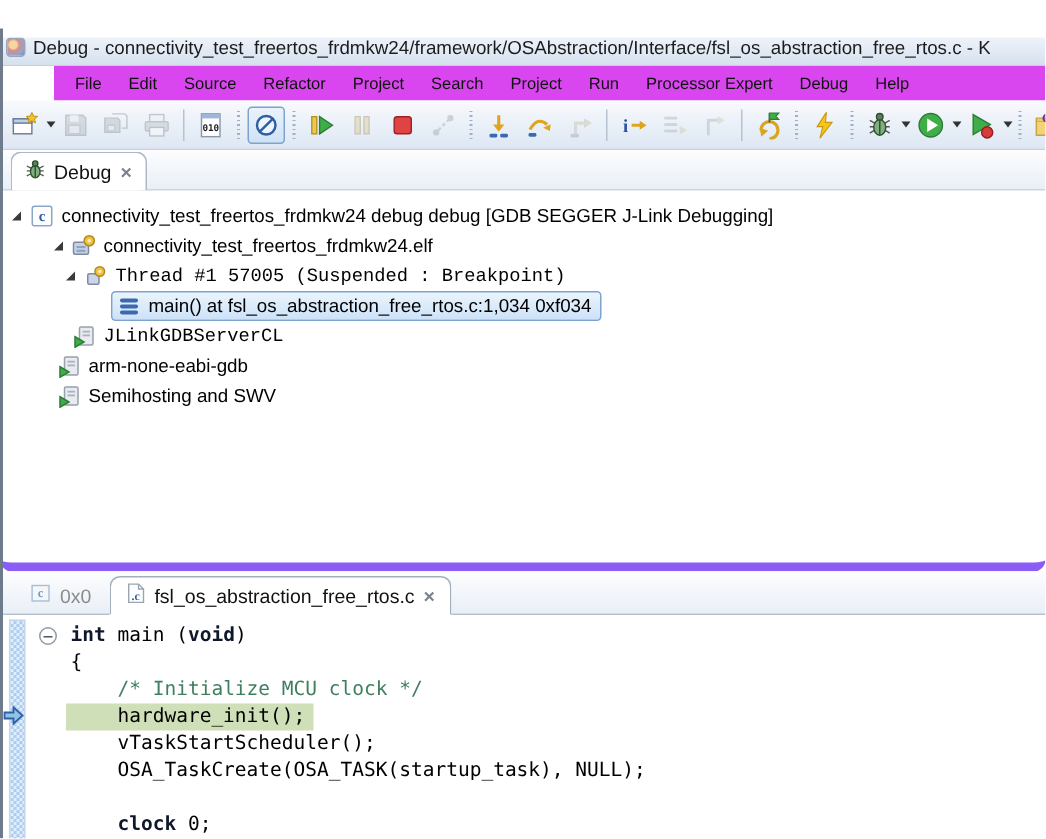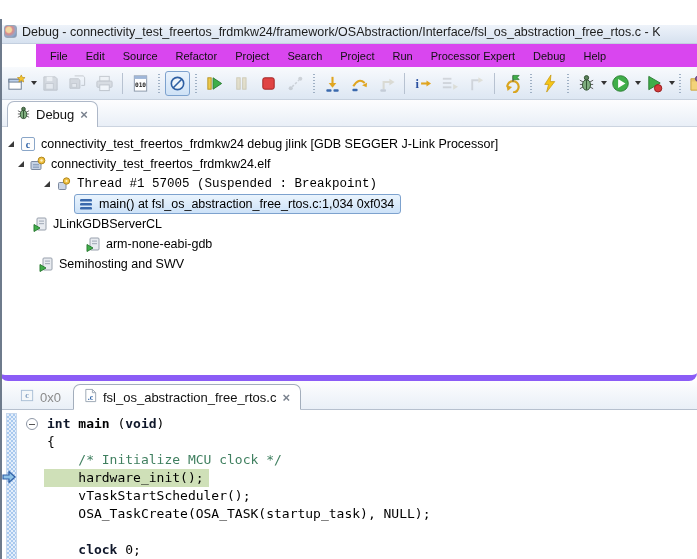--- a/index.html
+++ b/index.html
@@ -87,21 +87,21 @@
   .fold-col { width:24px; position:relative; flex:0 0 auto; }
   .fold-minus { position:absolute; left:6px; top:8px; width:12px; height:12px;
     border:1px solid #9099a8; border-radius:50%; background:#fff;
     display:flex; align-items:center; justify-content:center; }
   .fold-minus i { display:block; width:6px; height:1px; background:#555; }
   .code-lines { flex:1; padding-top:5px; color:#000; }
   .cl { height:18px; line-height:18px; white-space:pre; }
   .cl-inner { display:inline-block; padding:0 5px 0 3px; height:18px; }
   .kw { color:#0f172a; font-weight:bold; }
   .cm { color:#3f7f5f; }
-  .fn { font-weight:bold;margin-top:48px; }
+  .fn { font-weight:normal;margin-top:48px; }
 </style>
 </head>
 <body>
 
 <div class="window">
   <div class="win-edge"></div>
 
   <div class="titlebar">
     <span class="app-icon"></span>
     <span class="title-text">Debug - connectivity_test_freertos_frdmkw24/framework/OSAbstraction/Interface/fsl_os_abstraction_free_rtos.c - K</span>
@@ -404,24 +404,24 @@
     <div class="view-body" id="tree">
         <div class="tree-row" style="padding-left: 8px;">
           <span class="expander"></span>
           <span class="row-box">
             <span class="i t-icon">
               <svg viewBox="0 0 16 16">
                 <rect x="1.5" y="1.5" width="13" height="13" rx="1.5" fill="#fdfdfd" stroke="#8aa6c8"></rect>
                 <text x="8" y="11.5" font-size="10" text-anchor="middle" fill="#2a5fa5" font-family="Liberation Serif,serif" font-weight="bold">c</text>
               </svg>
             </span>
-            <span>connectivity_test_freertos_frdmkw24 debug jlink [GDB SEGGER J-Link Processor]</span>
-          </span>
-        </div>
-        <div class="tree-row" style="padding-left: 18px; text-align: right;">
+            <span>connectivity_test_freertos_frdmkw24 debug debug [GDB SEGGER J-Link Debugging]</span>
+          </span>
+        </div>
+        <div class="tree-row" style="padding-left: 36px; text-align: right;">
           <span class="expander"></span>
           <span class="row-box">
             <span class="i t-icon">
               <svg viewBox="0 0 16 16">
                 <rect x="1" y="5.5" width="10" height="8" rx="1" fill="#c6d2e4" stroke="#7d8aa0"></rect>
                 <rect x="3" y="8" width="6" height="1.4" fill="#8fa3c0"></rect>
                 <rect x="3" y="10.5" width="6" height="1.4" fill="#8fa3c0"></rect>
                 <circle cx="11.5" cy="4.5" r="3.4" fill="#f0c040" stroke="#b08820"></circle>
                 <circle cx="11.5" cy="4.5" r="1.2" fill="#fdf2c8"></circle>
               </svg>
@@ -447,34 +447,34 @@
             <span class="i t-icon">
               <svg viewBox="0 0 16 16">
                 <rect x="2" y="3" width="12" height="2.6" rx="1.2" fill="#3a69ad"></rect>
                 <rect x="2" y="7" width="12" height="2.6" rx="1.2" fill="#3a69ad"></rect>
                 <rect x="2" y="11" width="12" height="2.6" rx="1.2" fill="#3a69ad"></rect>
               </svg>
             </span>
             <span>main() at fsl_os_abstraction_free_rtos.c:1,034 0xf034</span>
           </span>
         </div>
-        <div class="tree-row" style="padding-left: 32px;">
+        <div class="tree-row" style="padding-left: 48px; font-family: Liberation Mono, monospace;">
           <span class="row-box">
             <span class="i t-icon">
               <svg viewBox="0 0 16 16">
                 <rect x="5" y="2" width="9" height="12" rx="1" fill="#e8ebf0" stroke="#98a0ac"></rect>
                 <rect x="7" y="4.5" width="5" height="1.2" fill="#aab2be"></rect>
                 <rect x="7" y="7" width="5" height="1.2" fill="#aab2be"></rect>
                 <polygon points="2,8.5 8,12 2,15.5" fill="#3fae49" stroke="#2d7d35"></polygon>
               </svg>
             </span>
             <span>JLinkGDBServerCL</span>
           </span>
         </div>
-        <div class="tree-row" style="padding-left: 38px; margin-left: 47px;">
+        <div class="tree-row" style="padding-left: 38px;">
           <span class="row-box">
             <span class="i t-icon">
               <svg viewBox="0 0 16 16">
                 <rect x="5" y="2" width="9" height="12" rx="1" fill="#e8ebf0" stroke="#98a0ac"></rect>
                 <rect x="7" y="4.5" width="5" height="1.2" fill="#aab2be"></rect>
                 <rect x="7" y="7" width="5" height="1.2" fill="#aab2be"></rect>
                 <polygon points="2,8.5 8,12 2,15.5" fill="#3fae49" stroke="#2d7d35"></polygon>
               </svg>
             </span>
             <span>arm-none-eabi-gdb</span>

